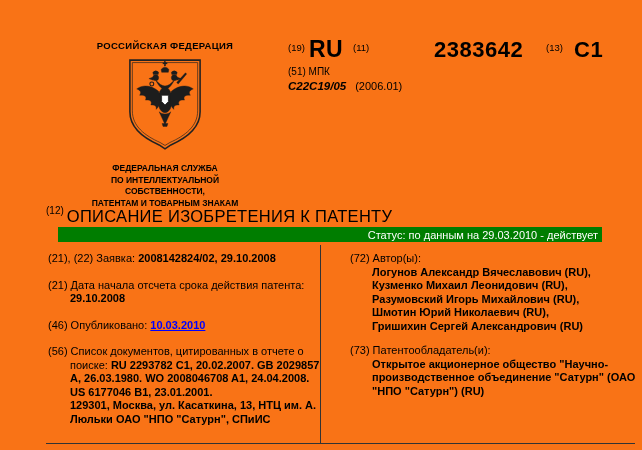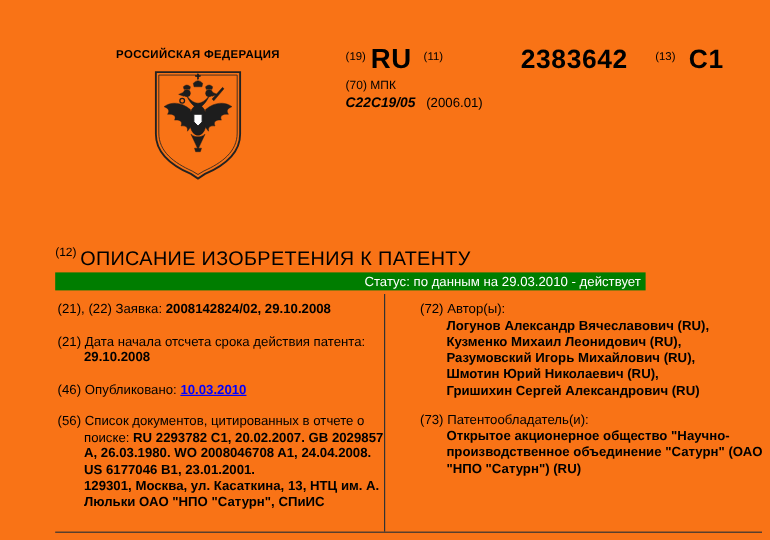--- a/index.html
+++ b/index.html
@@ -27,21 +27,21 @@
   .ipc-line  { position:absolute; left:288px; top:80px; font-size:11.5px; }
   .ipc-code  { font-weight:bold; font-style:italic; }
   .ipc-ver   { margin-left:9px; font-weight:normal; font-size:11px; }
 
   
   .doc-title { position:absolute; left:46px; top:205px; white-space:nowrap; }
   .doc-title .sup { font-size:10px; vertical-align:8px; }
   .doc-title .t { font-size:16.5px; letter-spacing:0.3px; margin-left:3px; }
 
   
-  .status { position:absolute; left:46px; top:227px; width:492px; height:15px;
+  .status { position:absolute; left:58px; top:227px; width:544px; height:15px;
             display:flex; align-items:center; justify-content:flex-end; padding-right:4px; }
   .status-text { color:#fff; font-size:11px; }
 
   
   .divider { position:absolute; left:320px; top:245px; width:1px; height:198px; background:#333; }
   .bottom-rule { position:absolute; left:46px; top:443px; width:589px; height:1px; background:#333; }
 
   .col { position:absolute; top:246px; font-size:11px; line-height:13.5px; }
   .col-left  { left:48px;  width:274px; }
   .col-right { left:350px; width:300px; }
@@ -81,31 +81,36 @@
           <path d="M33.5 36 C26 29.5 17 29 11 33.5 C15 35 16 37 14 40 C19.5 39.5 21.5 41.5 20 45 C25 44.5 27 46.5 25.5 50 C29.5 49.5 31.5 51 31 54.5 C33.5 52 35 48 35 44 Z"></path>
           <path d="M46.5 36 C54 29.5 63 29 69 33.5 C65 35 64 37 66 40 C60.5 39.5 58.5 41.5 60 45 C55 44.5 53 46.5 54.5 50 C50.5 49.5 48.5 51 49 54.5 C46.5 52 45 48 45 44 Z"></path>
           <path d="M34 57 L40 70 L46 57 C43 60 37 60 34 57 Z"></path>
           <path d="M37 69 h6 l-1 3 h-4 Z"></path>
           <path d="M52 27 L61 17 l1.2 1.2 L53.5 28.5 Z"></path>
           <circle cx="26.5" cy="28.5" r="2" fill="none" stroke-width="1.1"></circle>
         </g>
         <path d="M36.5 40 h7 v6.5 l-3.5 3.5 L36.5 46.5 Z" fill="#fff" stroke="#1d1d1d" stroke-width="0.8"></path>
       </svg>
     </div>
+    <div class="agency">
+      <div>ФЕДЕРАЛЬНАЯ СЛУЖБА</div>
+      <div>ПО ИНТЕЛЛЕКТУАЛЬНОЙ СОБСТВЕННОСТИ,</div>
+      <div>ПАТЕНТАМ И ТОВАРНЫМ ЗНАКАМ</div>
+    </div>
   </div>
 
   <div class="hdr-codes">
     <span class="sm pos-19">(19)</span>
     <span class="big pos-ru">RU</span>
     <span class="sm pos-11">(11)</span>
     <span class="big pos-num">2383642</span>
     <span class="sm pos-13">(13)</span>
     <span class="big pos-c1">C1</span>
   </div>
-  <div class="ipc-label">(70) МПК</div>
+  <div class="ipc-label">(51) МПК</div>
   <div class="ipc-line">
     <span class="ipc-code">C22C19/05</span><span class="ipc-ver">(2006.01)</span>
   </div>
 
   <div class="doc-title">
     <span class="sup">(12)</span><span class="t">ОПИСАНИЕ ИЗОБРЕТЕНИЯ К ПАТЕНТУ</span>
   </div>
 
   <div class="status" style="background: rgb(0, 125, 0);">
     <span class="status-text" style="color: rgb(255, 255, 255);">Статус: по данным на 29.03.2010 - действует</span>

